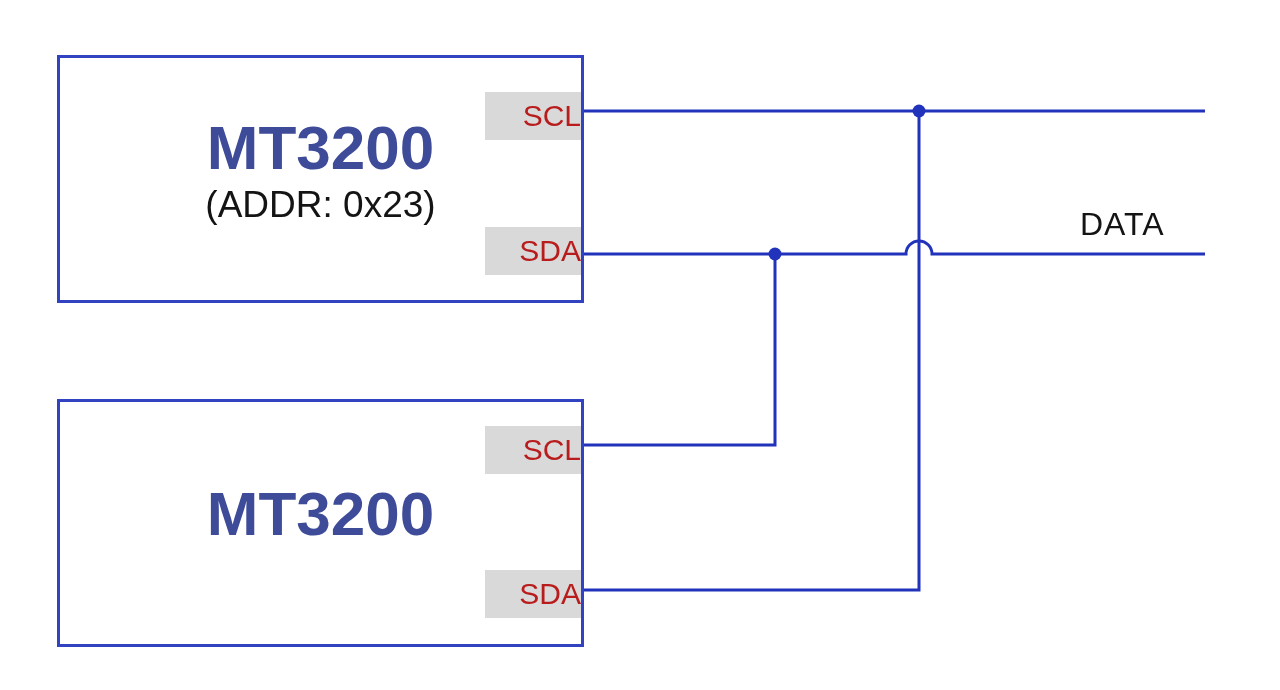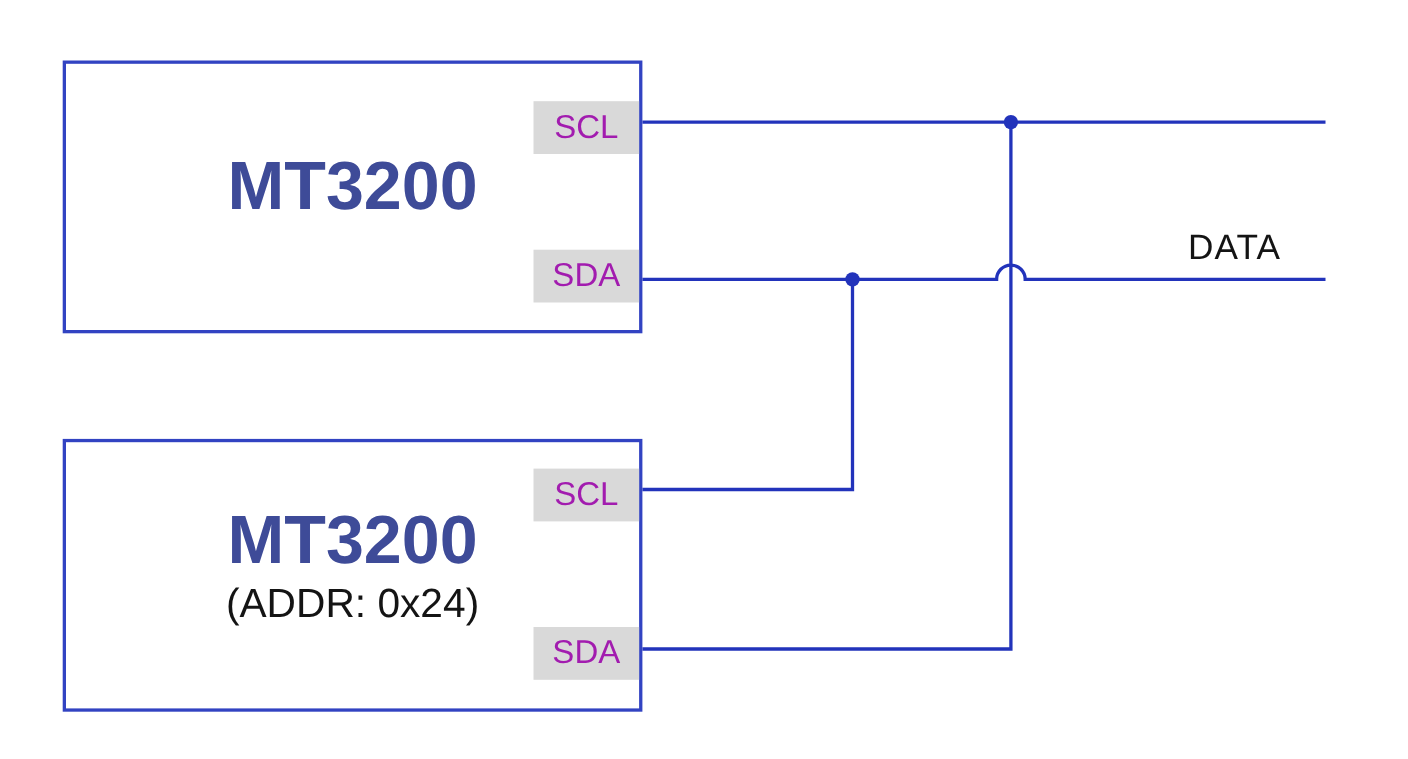--- a/index.html
+++ b/index.html
@@ -55,24 +55,24 @@
     line-height: 1.1;
     margin-top: 3px;
     white-space: nowrap;
   }
   .pin {
     position: absolute;
     right: 0;
     width: 96px;
     height: 48px;
     background: #d9d9d9;
-    color: #a21caf;
+    color: #b91c1c;
     font-size: 30px;
     line-height: 48px;
-    text-align: center;
+    text-align: right;
     white-space: nowrap;
   }
   .pin-scl1 { top: 34px; }
   .pin-sda1 { top: 169px; }
   .pin-scl2 { top: 24px; }
   .pin-sda2 { top: 168px; }
   .bus-label {
     position: absolute;
     color: #141414;
     font-size: 32px;
@@ -97,29 +97,29 @@
     <path class="wire" d="M 582 445 H 775 V 254"></path>
 
     <path class="wire" d="M 582 590 H 919 V 111"></path>
     <circle class="junction" cx="919" cy="111" r="6.5"></circle>
     <circle class="junction" cx="775" cy="254" r="6.5"></circle>
   </svg>
 
   <div class="chip" id="chip1">
     <div class="chip-center">
       <div class="chip-name">MT3200</div>
+      <div class="chip-addr">(ADDR: 0x23)</div>
     </div>
     <div class="pin pin-scl1">SCL</div>
     <div class="pin pin-sda1">SDA</div>
   </div>
 
   <div class="chip" id="chip2">
     <div class="chip-center">
       <div class="chip-name">MT3200</div>
-      <div class="chip-addr">(ADDR: 0x24)</div>
     </div>
     <div class="pin pin-scl2">SCL</div>
     <div class="pin pin-sda2">SDA</div>
   </div>
 
   <div class="bus-label" id="data-label">DATA</div>
 
 </div>
 
 </body></html>

